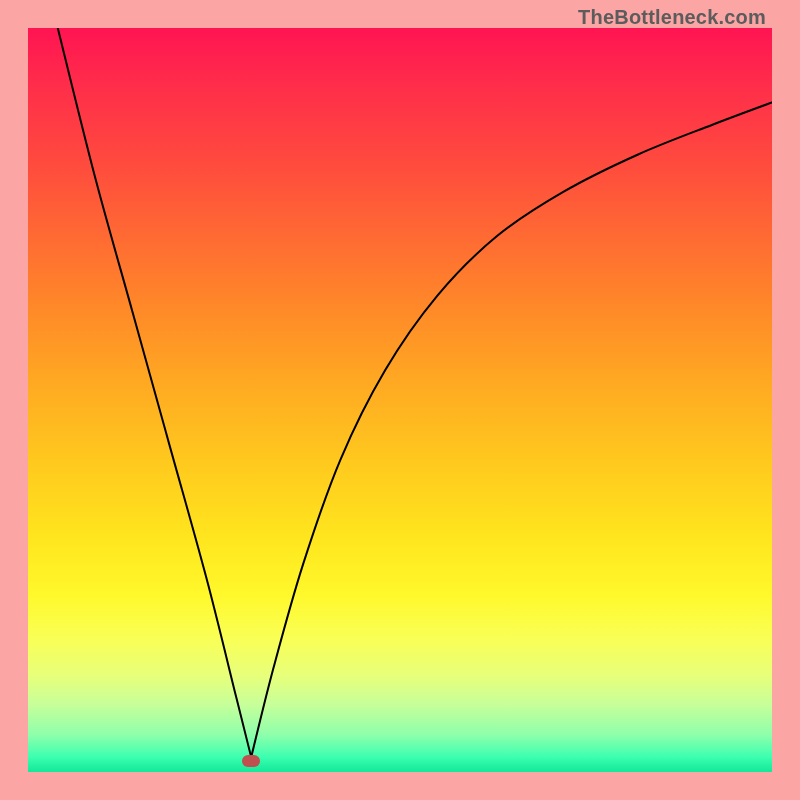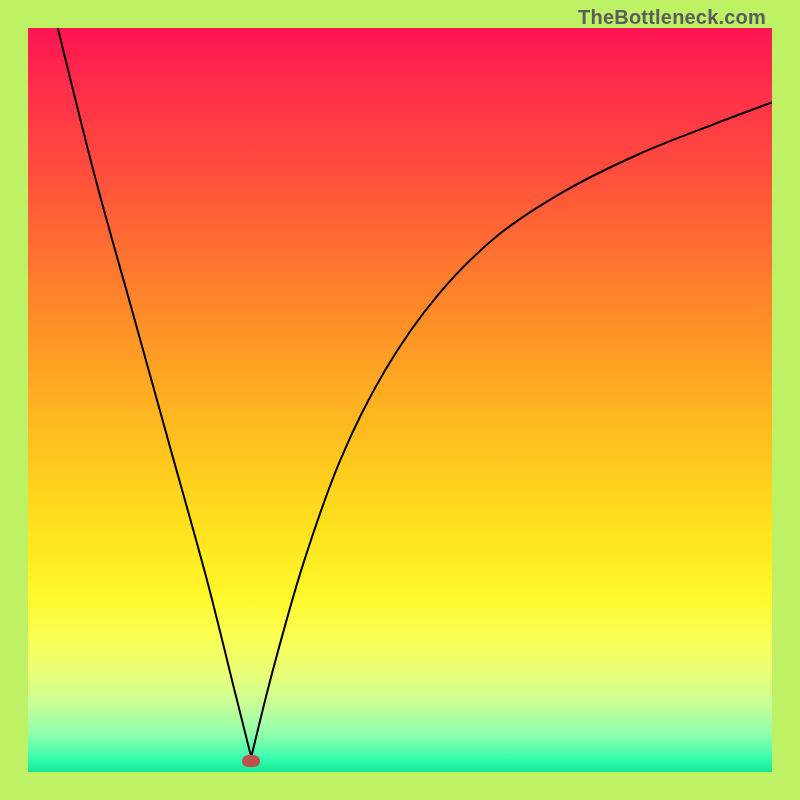--- a/index.html
+++ b/index.html
@@ -1,21 +1,21 @@
 <!DOCTYPE html>
 <html><head>
 <meta charset="utf-8">
 <style>
   * { margin: 0; padding: 0; box-sizing: border-box; }
   html, body { width: 800px; height: 800px; overflow: hidden; background: #000; }
   .frame {
     position: relative;
     width: 800px;
     height: 800px;
-    background: #bef264;
+    background: #fca5a5;
   }
   .plot-area {
     position: absolute;
     left: 28px;
     top: 28px;
     width: 744px;
     height: 744px;
     background: linear-gradient(to bottom,
       #ff1452 0%,
       #ff2e4a 8%,

